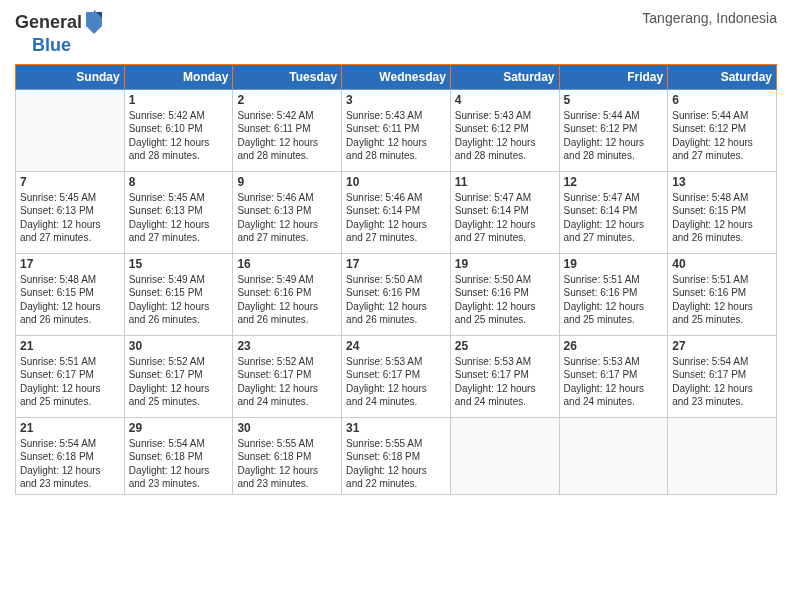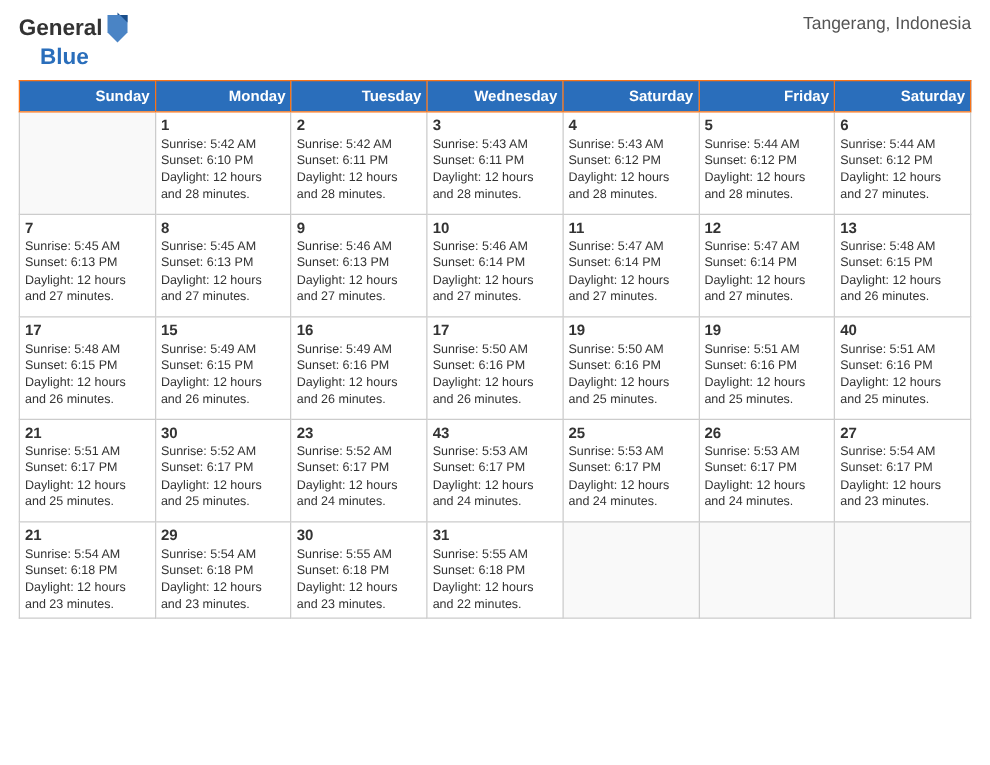--- a/index.html
+++ b/index.html
@@ -230,21 +230,21 @@
           </td>
           <td>
             <span class="day-num">30</span>
             <div class="day-info">Sunrise: 5:52 AM<br>Sunset: 6:17 PM<br>Daylight: 12 hours<br> and 25 minutes.</div>
           </td>
           <td>
             <span class="day-num">23</span>
             <div class="day-info">Sunrise: 5:52 AM<br>Sunset: 6:17 PM<br>Daylight: 12 hours<br> and 24 minutes.</div>
           </td>
           <td>
-            <span class="day-num">43</span>
+            <span class="day-num">24</span>
             <div class="day-info">Sunrise: 5:53 AM<br>Sunset: 6:17 PM<br>Daylight: 12 hours<br> and 24 minutes.</div>
           </td>
           <td>
             <span class="day-num">25</span>
             <div class="day-info">Sunrise: 5:53 AM<br>Sunset: 6:17 PM<br>Daylight: 12 hours<br> and 24 minutes.</div>
           </td>
           <td>
             <span class="day-num">26</span>
             <div class="day-info">Sunrise: 5:53 AM<br>Sunset: 6:17 PM<br>Daylight: 12 hours<br> and 24 minutes.</div>
           </td>

